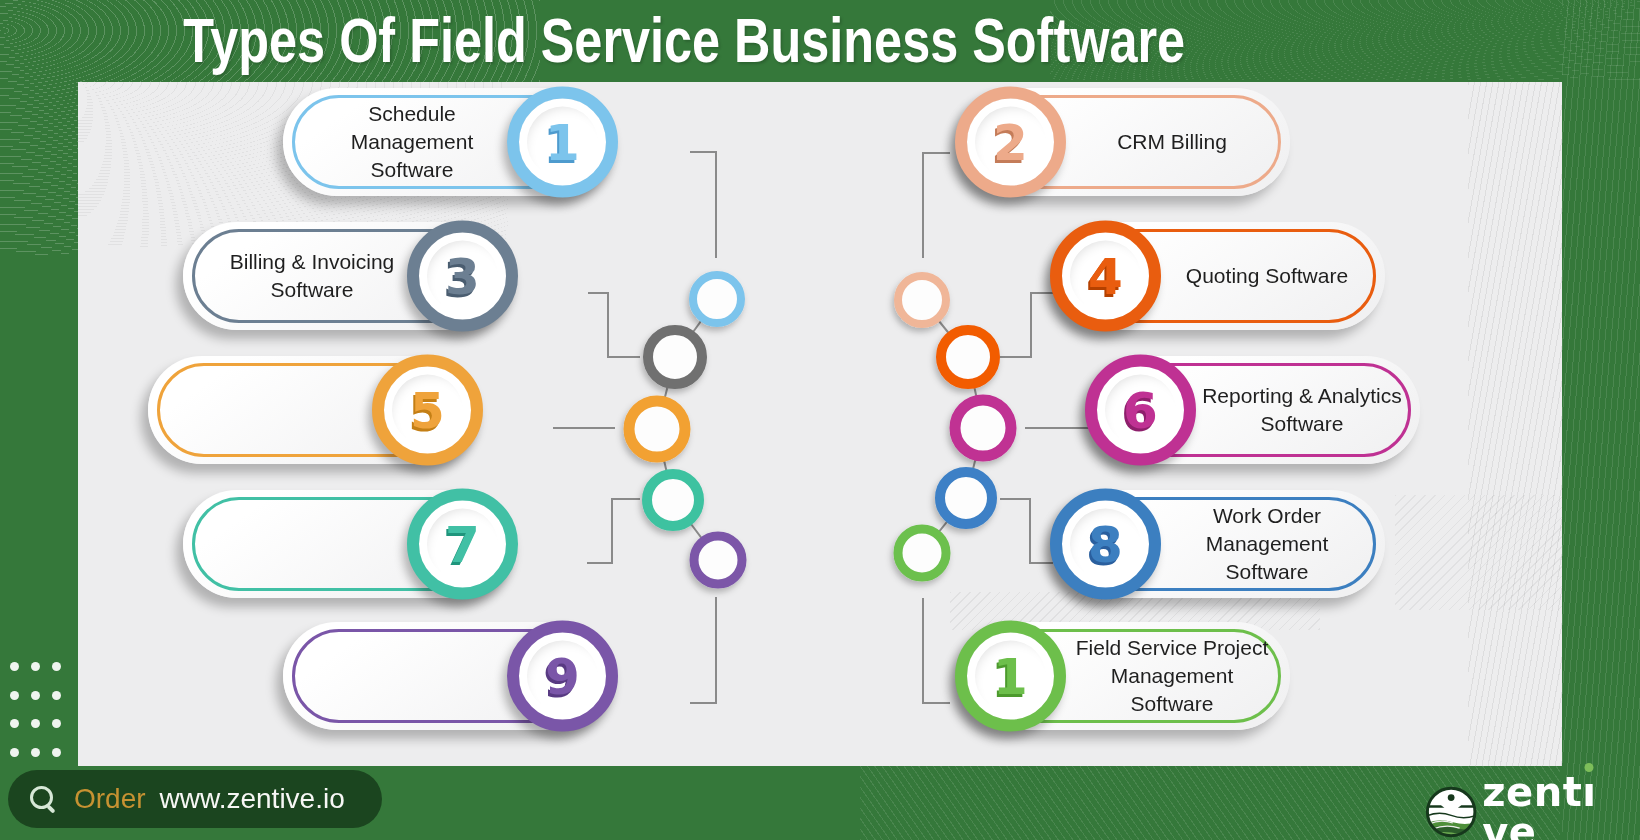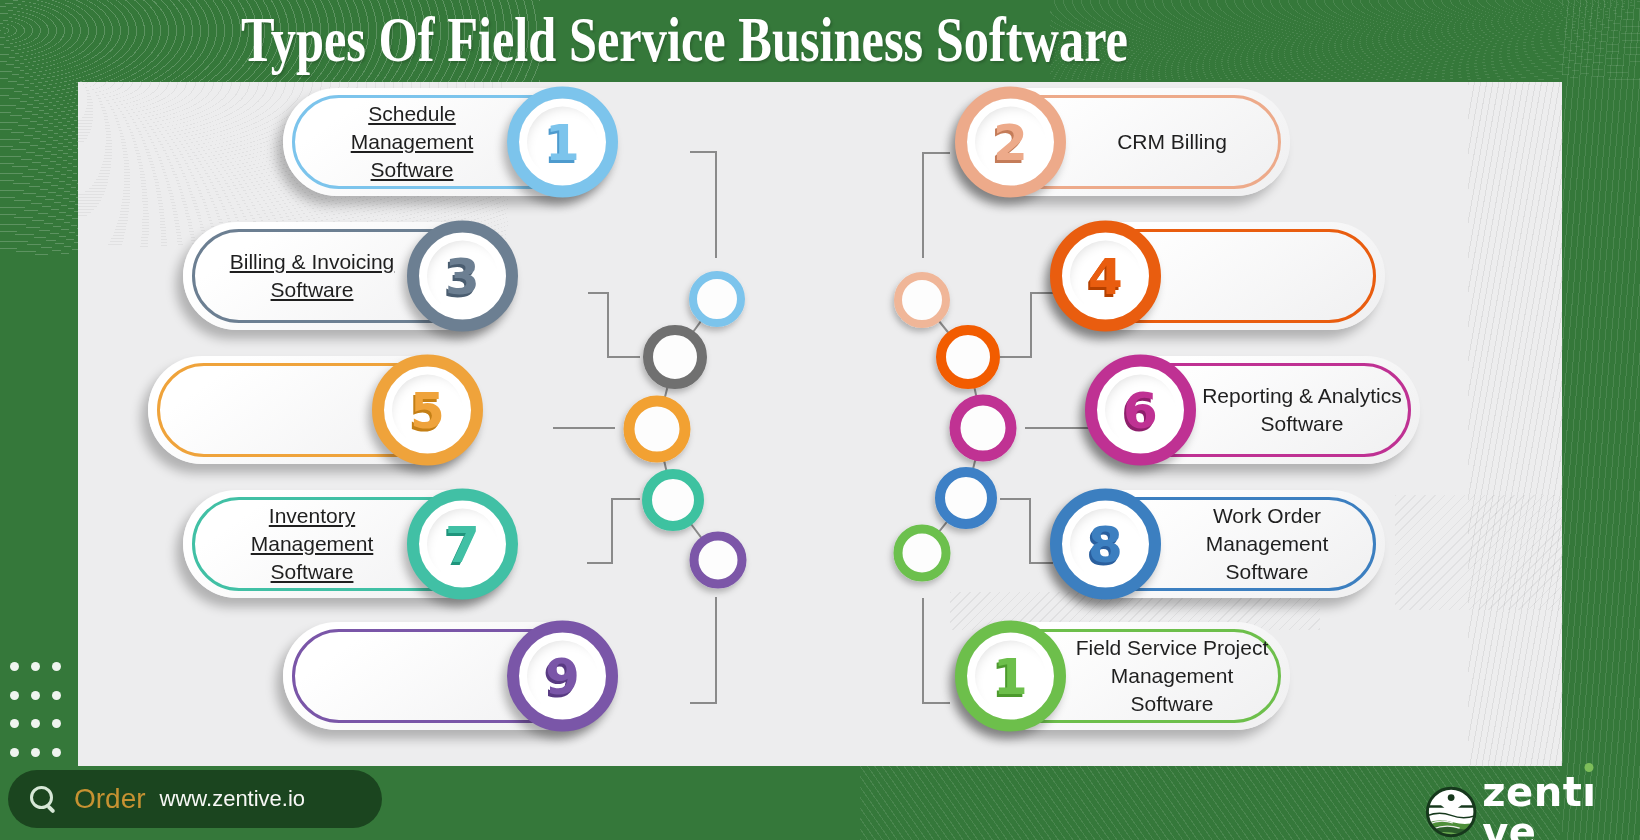--- a/index.html
+++ b/index.html
@@ -14,21 +14,21 @@
     background:repeating-radial-gradient(150% 135% at 0% 12%, rgba(255,255,255,.20) 0 1px, transparent 1px 8px);}
   .gdeco-right{left:1562px;top:0;width:78px;height:840px;
     background:repeating-linear-gradient(95deg, rgba(255,255,255,.11) 0 1px, transparent 1px 6px);}
   .gdeco-bottom{left:860px;top:766px;width:700px;height:74px;
     background:repeating-linear-gradient(55deg, rgba(255,255,255,.10) 0 1px, transparent 1px 6px);}
   .gdeco-title{left:1050px;top:0;width:590px;height:80px;
     background:repeating-radial-gradient(140% 160% at 100% 0%, rgba(255,255,255,.10) 0 1px, transparent 1px 9px);}
 
   
   .title-wrap{position:absolute;left:0;top:0;width:1368px;height:80px;
-    display:flex;align-items:center;justify-content:center;font-family:Liberation Serif, serif;}
+    display:flex;align-items:center;justify-content:center;}
   .title-text{display:inline-block;transform:scaleX(.80);transform-origin:center;
     color:#fff;font-weight:700;font-size:63px;letter-spacing:0px;white-space:nowrap;
     text-shadow:2px 2px 3px rgba(0,0,0,.18);}
 
   
   .panel{position:absolute;left:78px;top:82px;width:1484px;height:684px;background:#EDEDEE;}
   .tex{position:absolute;pointer-events:none;}
   .tex1{left:78px;top:82px;width:430px;height:165px;
     background:repeating-radial-gradient(140% 120% at 0% 0%, rgba(0,0,0,.05) 0 1px, transparent 1px 9px);}
   .tex2{left:1468px;top:82px;width:94px;height:684px;
@@ -40,21 +40,21 @@
 
   
   .pill{position:absolute;width:332px;height:108px;}
   .capsule{position:absolute;inset:0;border-radius:54px;
     background:linear-gradient(145deg,#ffffff 20%,#f1f1f2 90%);
     box-shadow:-7px 9px 11px rgba(0,0,0,.25);}
   .capsule-border{position:absolute;inset:7px 9px;border:3.5px solid var(--c);
     border-radius:999px;}
   .pill-label{position:absolute;top:0;height:100%;display:flex;align-items:center;
     justify-content:center;text-align:center;color:#1F1F1F;font-size:21px;line-height:1.32;}
-  .pill.left .pill-label{left:38px;right:112px;text-decoration:underline;}
+  .pill.left .pill-label{left:38px;right:112px;}
   .pill.right .pill-label{left:112px;right:16px;}
   .num-circle{position:absolute;top:50%;transform:translateY(-50%);
     width:87px;height:87px;border-radius:50%;border:12.5px solid var(--c);
     background:#fff;
     box-shadow:-4px 7px 10px rgba(0,0,0,.28), inset 0 0 0 8px #fff, inset 5px 8px 12px rgba(0,0,0,.13);
     display:flex;align-items:center;justify-content:center;}
   .pill.left .num-circle{right:-3px;}
   .pill.right .num-circle{left:-3px;}
   .num-text{font-family:"DejaVu Sans", sans-serif;font-weight:700;font-size:50px;
     color:var(--c);text-shadow:-2px 3px 0 var(--cd);line-height:1;}
@@ -75,21 +75,21 @@
 
   
   .searchbar{position:absolute;left:8px;top:770px;width:374px;height:58px;border-radius:30px;
     background:#1B451F;display:flex;align-items:center;padding-left:22px;box-sizing:border-box;}
   .mag{position:relative;width:26px;height:26px;margin-right:18px;flex:0 0 auto;}
   .mag::before{content:"";position:absolute;left:0;top:0;width:17px;height:17px;
     border:3.5px solid #D7E8D7;border-radius:50%;}
   .mag::after{content:"";position:absolute;left:18px;top:18px;width:9px;height:3.5px;
     background:#D7E8D7;border-radius:2px;transform:rotate(45deg);transform-origin:0 50%;}
   .search-label{color:#C79232;font-size:28px;margin-right:14px;}
-  .search-url{color:#F7F7F5;font-size:22px;}
+  .search-url{color:#F7F7F5;font-size:28px;}
 
   
   .logo{position:absolute;left:1424px;top:772px;display:flex;align-items:center;}
   .logo-icon{width:58px;height:58px;margin-right:4px;}
   .logo-text{color:#fff;font-family:"DejaVu Sans", sans-serif;font-weight:700;
     font-size:40px;letter-spacing:0.5px;position:relative;line-height:1;}
   .logo-i{position:relative;display:inline-block;}
   .logo-idot{position:absolute;left:50%;top:-9px;transform:translateX(-50%);
     width:9px;height:9px;border-radius:50%;background:#7DBE5A;}
 </style>
@@ -170,20 +170,21 @@
   <div class="capsule"></div>
   <div class="capsule-border"></div>
   <div class="pill-label">Billing &amp; Invoicing Software</div>
   <div class="num-circle">
       <span class="num-text">3</span>
     </div>
 </div>
 <div class="pill right p3" style="--c: #E95D0F; --cd: #B54100;">
   <div class="capsule"></div>
   <div class="capsule-border"></div>
+  <div class="pill-label">Quoting Software</div>
   <div class="num-circle">
       <span class="num-text">4</span>
     </div>
 </div>
 <div class="pill left p4" style="--c: #EFA33B; --cd: #C47F15;">
   <div class="capsule"></div>
   <div class="capsule-border"></div>
   <div class="num-circle">
       <span class="num-text">5</span>
     </div>
@@ -192,21 +193,20 @@
   <div class="capsule"></div>
   <div class="capsule-border"></div>
   <div class="pill-label">Reporting &amp; Analytics Software</div>
   <div class="num-circle">
       <span class="num-text">6</span>
     </div>
 </div>
 <div class="pill left p6" style="--c: #41C0A5; --cd: #1F957C;">
   <div class="capsule"></div>
   <div class="capsule-border"></div>
-  <div class="pill-label">Inventory Management Software</div>
   <div class="num-circle">
       <span class="num-text">7</span>
     </div>
 </div>
 <div class="pill right p7" style="--c: #3C7FC0; --cd: #2A5F9E;">
   <div class="capsule"></div>
   <div class="capsule-border"></div>
   <div class="pill-label">Work Order Management Software</div>
   <div class="num-circle">
       <span class="num-text">8</span>

